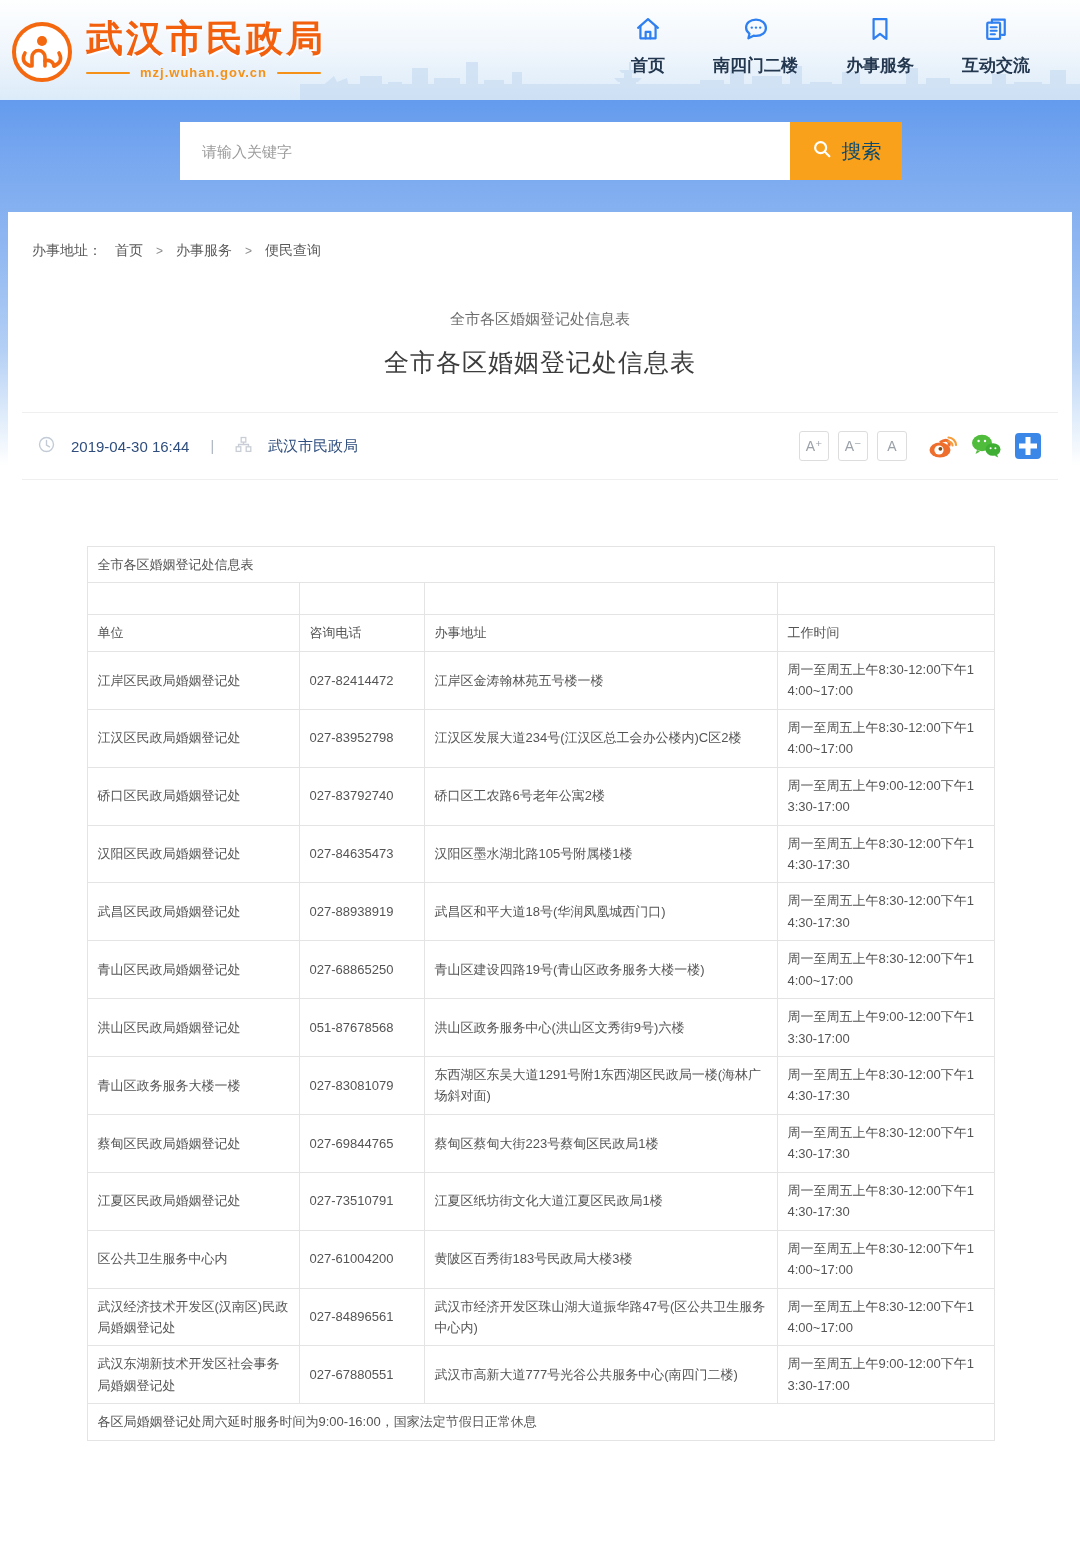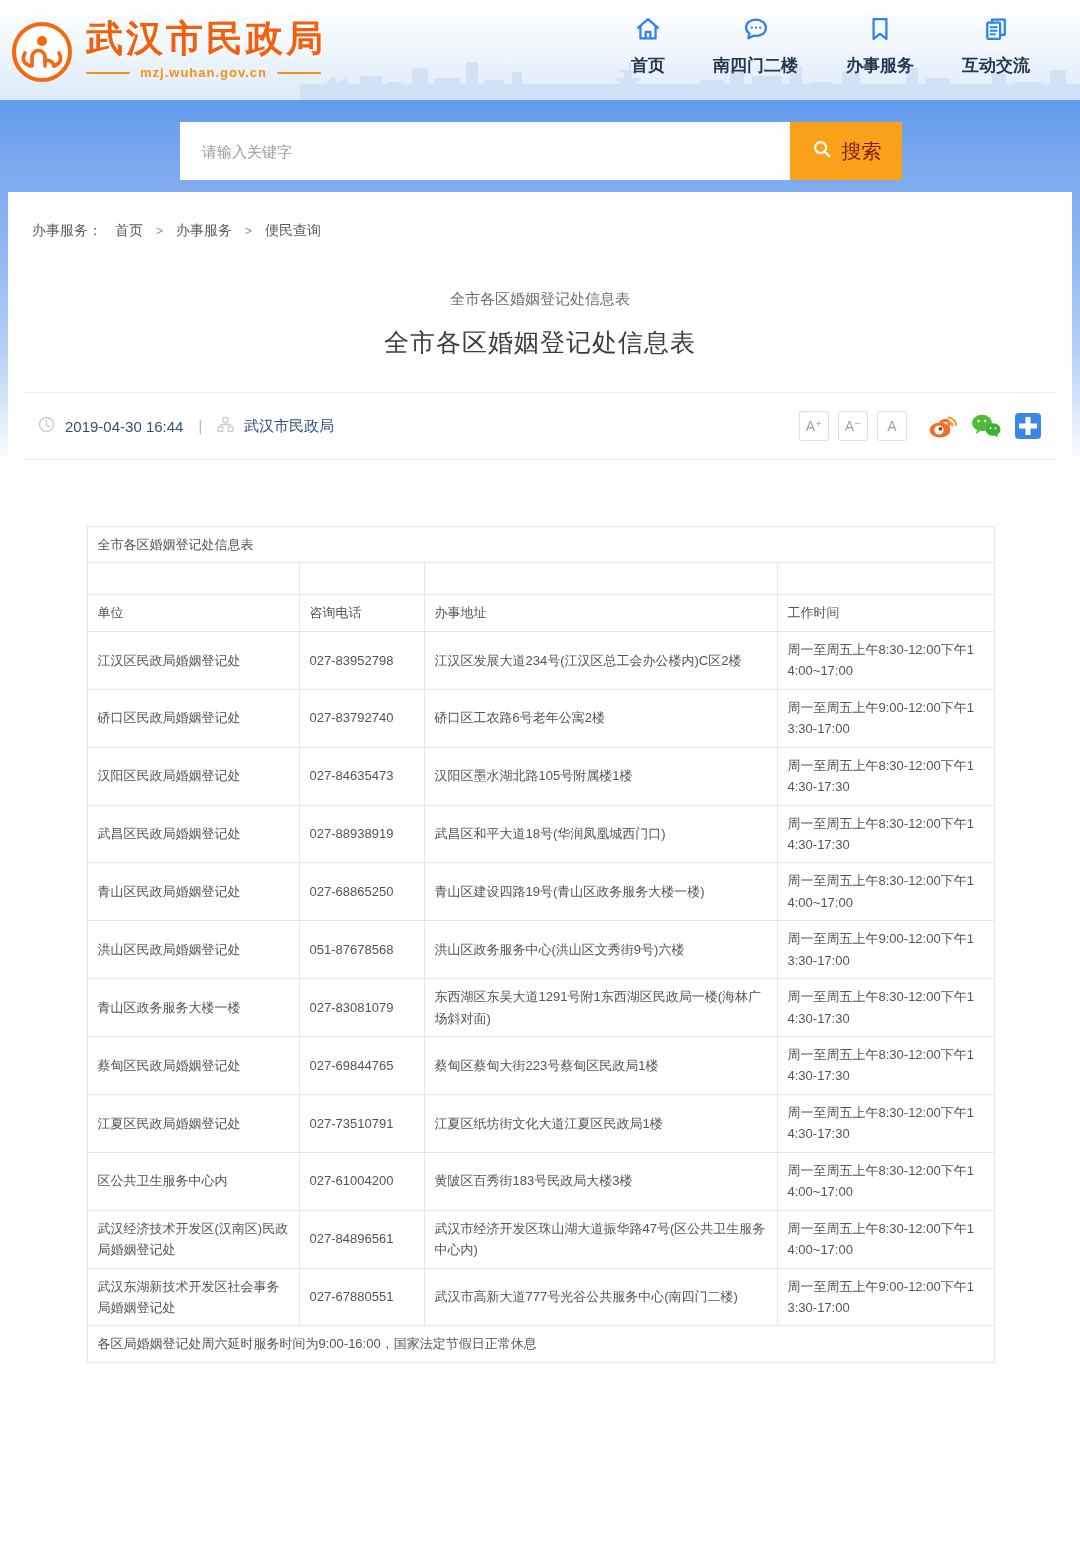--- a/index.html
+++ b/index.html
@@ -23,44 +23,44 @@
   .domain-line { height:2px; width:44px; background:#f59116; border-radius:1px; }
 
   .main-nav { position:absolute; right:50px; top:15px; display:flex; gap:48px; }
   .nav-item { display:flex; flex-direction:column; align-items:center; gap:11px; cursor:pointer; }
   .nav-icon svg { display:block; }
   .nav-label { font-size:17px; font-weight:bold; color:#23374f; white-space:nowrap; }
 
   
   .blue-bg { position:absolute; top:100px; left:0; width:1080px; height:365px; z-index:0;
     background:linear-gradient(180deg,#649bed 0%,#7aa9f0 18%,#8fb7f1 40%,#b3cff5 68%,#e2eefb 88%,#ffffff 100%); }
-  .search-band { position:relative; height:92px; z-index:1; }
+  .search-band { position:relative; height:112px; z-index:1; }
   .search-row { position:absolute; left:180px; top:22px; display:flex; }
   .search-input { width:610px; height:58px; border:0; outline:none; padding:0 22px;
     font-size:15px; color:#333; background:#ffffff; font-family:inherit; }
   .search-input::placeholder { color:#9b9b9b; }
-  .search-btn { width:112px; height:58px; border:0; background:#f9a11b; color:#7f1d1d;
+  .search-btn { width:112px; height:58px; border:0; background:#f9a11b; color:#0c4a6e;
     font-size:20px; display:flex; align-items:center; justify-content:center; gap:9px;
     cursor:pointer; font-family:inherit; }
 
   
   .content { position:relative; z-index:1; margin:0 8px; background:#ffffff; padding-bottom:34px; }
 
   .breadcrumb { padding:30px 24px 0; font-size:14px; color:#595959; display:flex; gap:13px; align-items:center; }
   .crumb-link { color:#595959; cursor:pointer; }
   .crumb-sep { color:#8d8d8d; font-size:12px; }
 
   .subtitle { margin-top:50px; text-align:center; font-size:15px; color:#6e6e6e; }
   .title { margin-top:17px; text-align:center; font-size:25px; color:#3c3c3c; font-weight:500; letter-spacing:1px; }
 
   .rule { border:0; border-top:1px solid #efefef; margin:33px 14px 0; }
   .rule-bottom { border:0; border-top:1px solid #efefef; margin:0 14px; }
 
   .meta-row { display:flex; justify-content:space-between; align-items:center; height:66px; padding:0 30px; }
-  .meta-left { display:flex; align-items:center; gap:10px; font-size:15px; color:#2f4e7e; }
+  .meta-left { display:flex; align-items:center; gap:16px; font-size:15px; color:#2f4e7e; }
   .meta-sep { color:#a9b3bf; margin:0 5px; font-size:14px; }
   .meta-right { display:flex; align-items:center; gap:9px; }
   .font-btn { width:30px; height:30px; border:1px solid #dddddd; border-radius:3px; background:#fff;
     color:#9aa1a8; font-size:14px; display:flex; align-items:center; justify-content:center;
     cursor:pointer; font-family:inherit; padding:0; }
   .share-group { display:flex; align-items:center; gap:12px; margin-left:12px; }
   .share-btn { display:flex; cursor:pointer; }
 
   
   .table-wrap { width:907px; margin:66px auto 0; }
@@ -180,21 +180,21 @@
         </svg>
       </span>
       <span>搜索</span>
     </button>
   </div>
 </div>
 
 <div class="content">
 
   <div class="breadcrumb">
-    <span>办事服务：</span>
+    <span>办事地址：</span>
     <span class="crumb-link">首页</span>
     <span class="crumb-sep">&gt;</span>
     <span class="crumb-link">办事服务</span>
     <span class="crumb-sep">&gt;</span>
     <span class="crumb-link">便民查询</span>
   </div>
 
   <div class="subtitle">全市各区婚姻登记处信息表</div>
   <div class="title">全市各区婚姻登记处信息表</div>
 
@@ -278,20 +278,26 @@
           <td></td>
             <td></td>
         </tr>
         <tr class="header-row">
           <td>单位</td>
           <td>咨询电话</td>
           <td>办事地址</td>
           <td>工作时间</td>
         </tr>
 
+        <tr class="data-row">
+    <td>江岸区民政局婚姻登记处</td>
+    <td>027-82414472</td>
+    <td>江岸区金涛翰林苑五号楼一楼</td>
+    <td>周一至周五上午8:30-12:00下午14:00~17:00</td>
+  </tr>
           <tr class="data-row">
     <td>江汉区民政局婚姻登记处</td>
     <td>027-83952798</td>
     <td>江汉区发展大道234号(江汉区总工会办公楼内)C区2楼</td>
     <td>周一至周五上午8:30-12:00下午14:00~17:00</td>
   </tr>
           <tr class="data-row">
     <td>硚口区民政局婚姻登记处</td>
     <td>027-83792740</td>
     <td>硚口区工农路6号老年公寓2楼</td>

